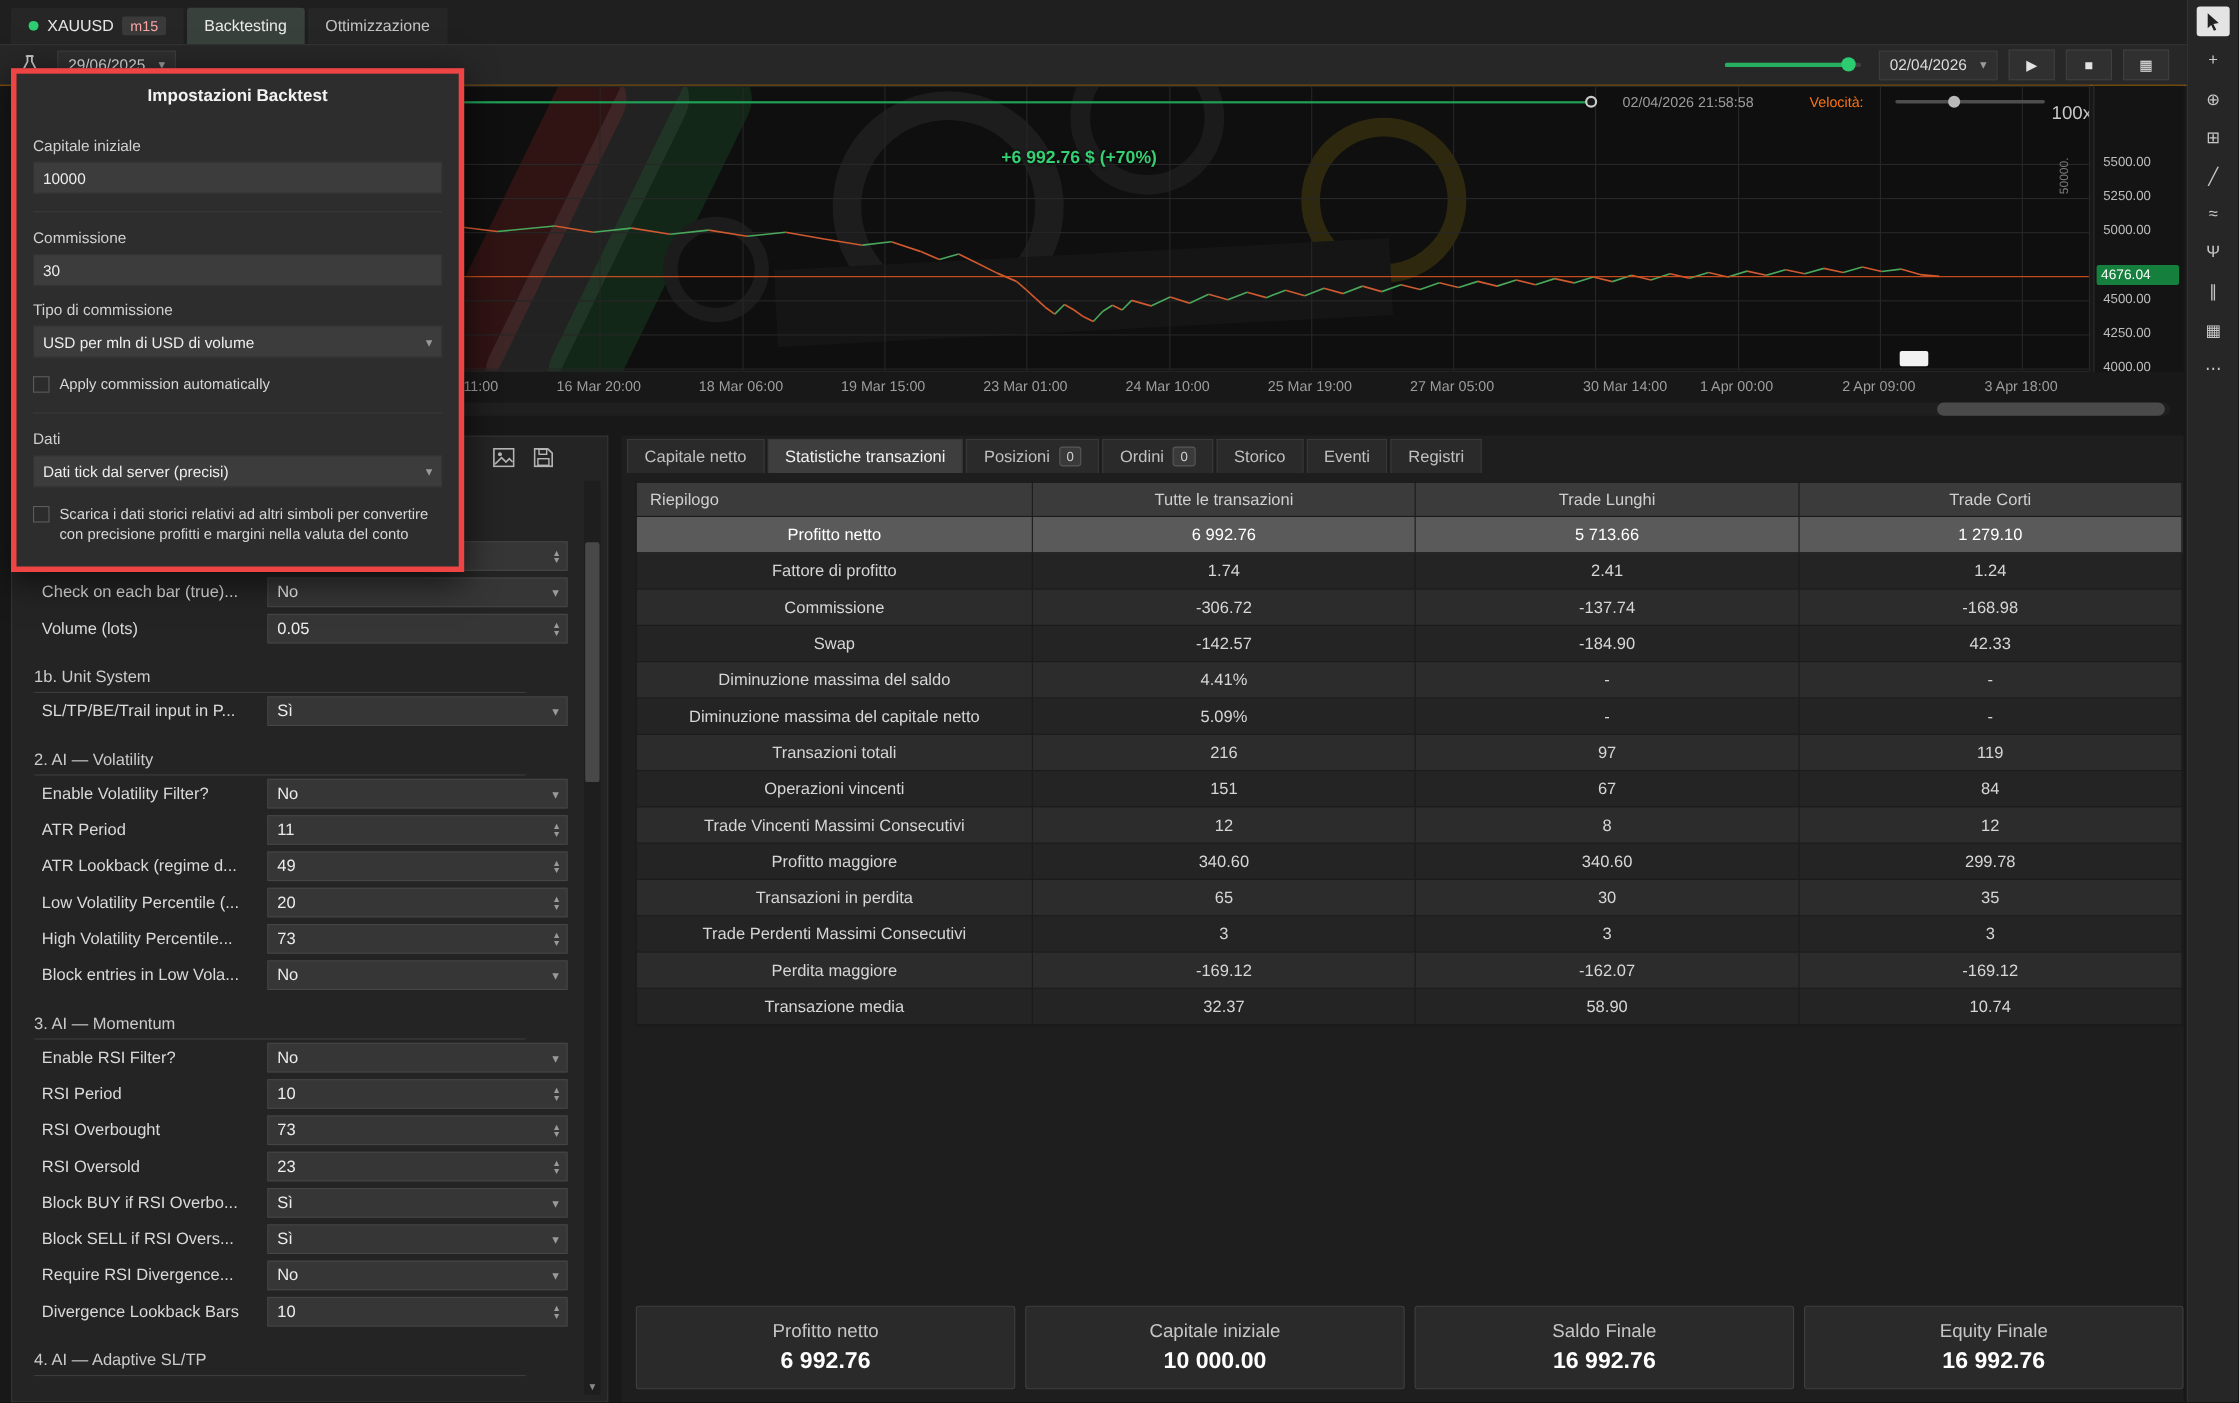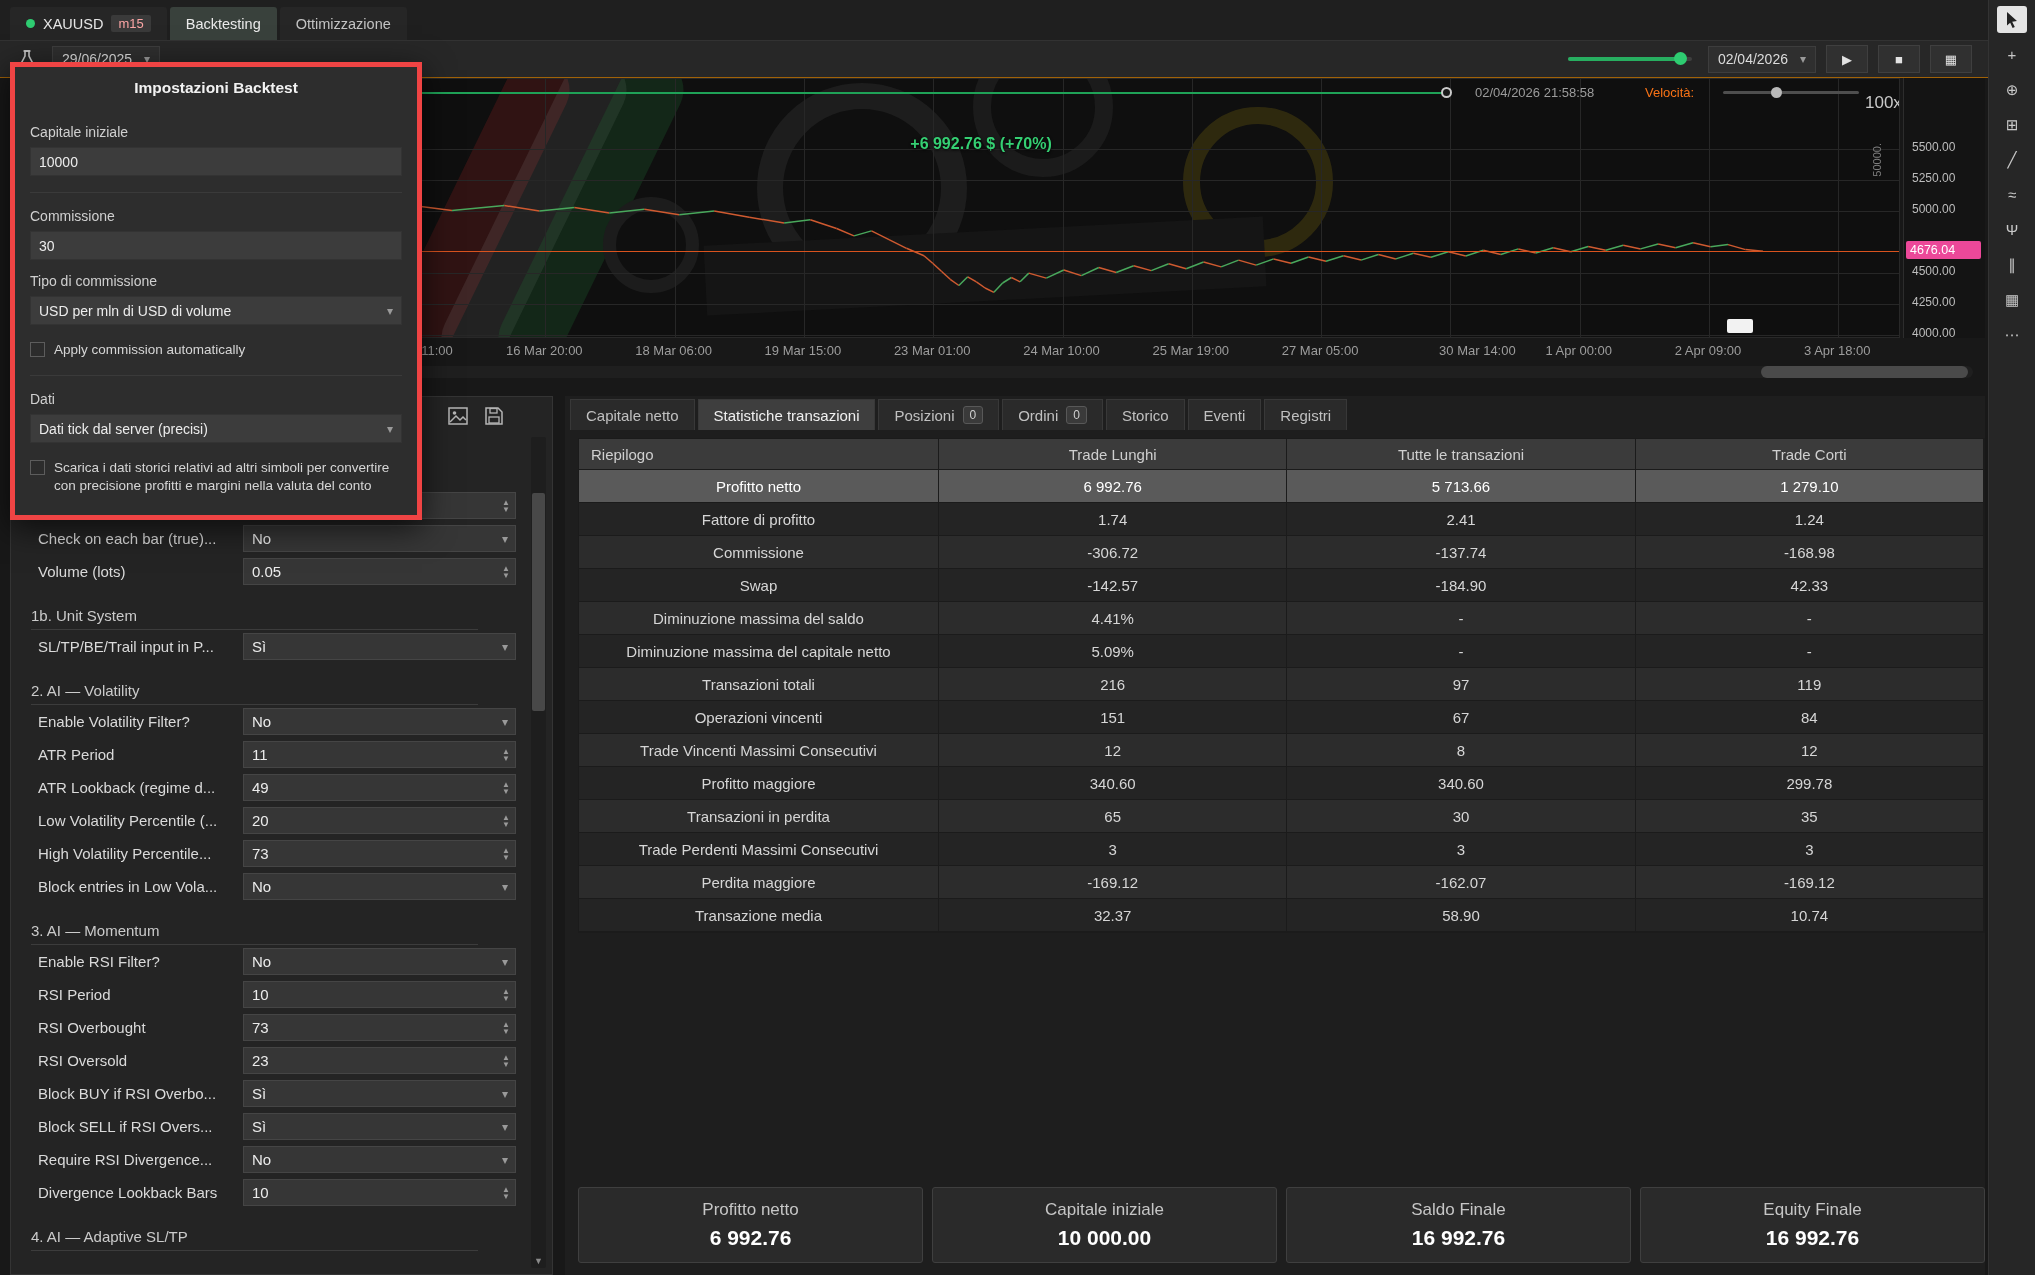--- a/index.html
+++ b/index.html
@@ -49,21 +49,21 @@
 .replay-handle{position:absolute;left:1426px;top:8px;width:11px;height:11px;border-radius:50%;background:#181818;border:2px solid #cbcbcb;z-index:6}
 .replay-time{position:absolute;left:1460px;top:6px;font-size:13px;color:#9c9c9c;z-index:5;white-space:nowrap}
 .speed-label{position:absolute;left:1630px;top:6px;font-size:13px;color:#f97316;z-index:5}
 .speed-slider{position:absolute;left:1708px;top:12px;width:136px;height:3px;background:#4e4e4e;border-radius:2px;z-index:5}
 .speed-handle{position:absolute;left:48px;top:-4px;width:11px;height:11px;border-radius:50%;background:#b9b9b9}
 .speed-value{position:absolute;left:1850px;top:14px;font-size:17px;color:#c9c9c9;z-index:5}
 .volume-label{position:absolute;left:1856px;top:64px;writing-mode:vertical-rl;transform:rotate(180deg);font-size:11px;color:#7d7d7d;z-index:5}
 .flag-marker{position:absolute;left:1712px;top:240px;width:26px;height:14px;background:#f2f2f2;border-radius:2px;z-index:6}
 .price-axis{position:absolute;left:1889px;top:0;width:82px;height:260px;background:#141414;border-left:1px solid #2d2d2d}
 .ytick{position:absolute;left:8px;font-size:12px;color:#bdbdbd}
-.price-tag{position:absolute;left:2px;right:4px;background:#ec4899;color:#fff;font-size:12.5px;padding:2px 4px;border-radius:2px;z-index:2}
+.price-tag{position:absolute;left:2px;right:4px;background:#15803d;color:#fff;font-size:12.5px;padding:2px 4px;border-radius:2px;z-index:2}
 .xlabels{position:absolute;left:0;top:262px;width:1886px;height:22px}
 .xtick{position:absolute;top:3px;transform:translateX(-50%);font-size:13px;color:#9d9d9d;white-space:nowrap}
 .hscroll{position:absolute;left:0;top:288px;width:1959px;height:12px;background:#1f1f1f;border-radius:6px}
 .hthumb{position:absolute;left:1747px;top:0;width:207px;height:12px;background:#4a4a4a;border-radius:6px}
 
 
 .params{position:absolute;left:10px;top:396px;width:543px;height:879px;background:#242424;border:1px solid #343434}
 .params-header{position:absolute;top:8px;right:46px;display:flex;gap:12px;z-index:2}
 .ph-btn{width:24px;height:22px;display:flex;align-items:center;justify-content:center;background:transparent;border:none;cursor:pointer}
 .params-list{position:absolute;left:0;top:92px;width:505px}
@@ -534,22 +534,22 @@
         <div class="rtab">
           <span>Eventi</span>
         </div>
         <div class="rtab">
           <span>Registri</span>
         </div>
       </div>
     <div class="stats-table" id="stats-table">
         <div class="trow thead">
           <div class="tcell c0">Riepilogo</div>
+          <div class="tcell">Tutte le transazioni</div>
           <div class="tcell">Trade Lunghi</div>
-          <div class="tcell">Tutte le transazioni</div>
           <div class="tcell">Trade Corti</div>
         </div>
         <div class="trow hl">
           <div class="tcell c0">Profitto netto</div>
           <div class="tcell">6 992.76</div>
           <div class="tcell">5 713.66</div>
           <div class="tcell">1 279.10</div>
         </div>
         <div class="trow alt2">
           <div class="tcell c0">Fattore di profitto</div>

